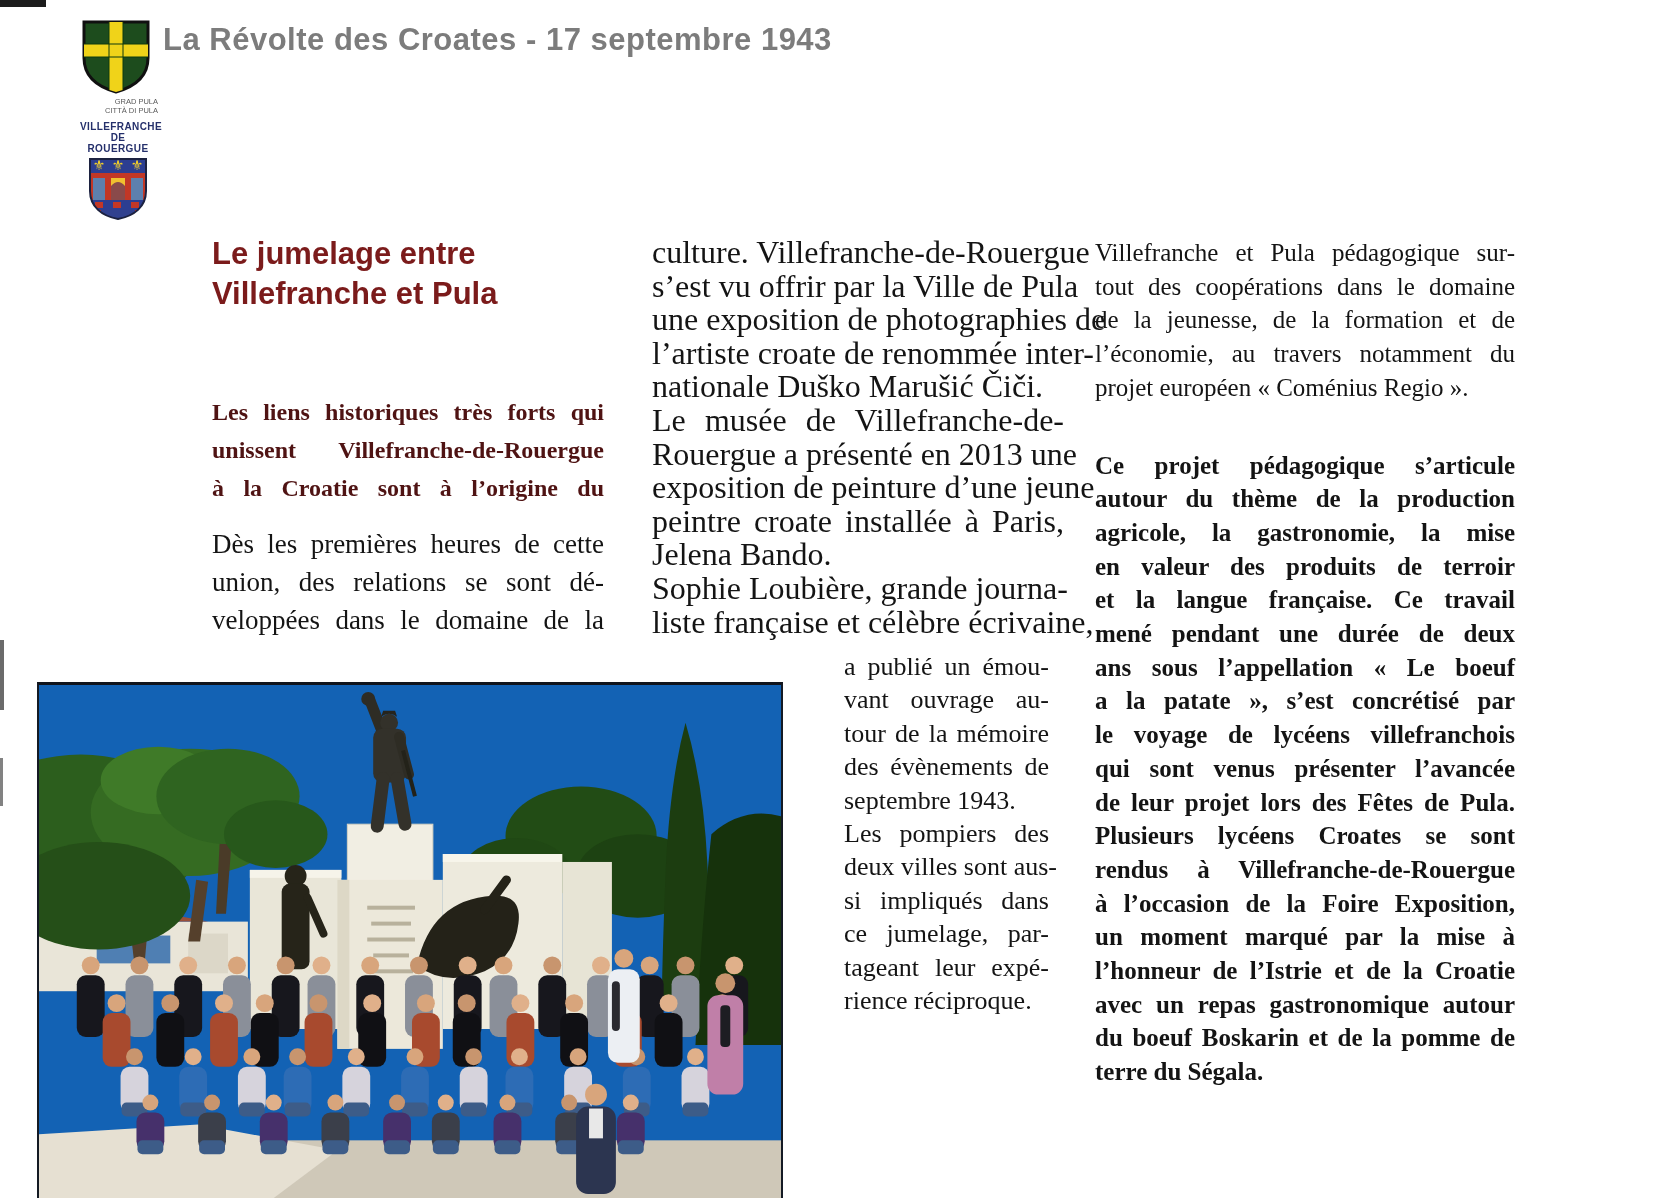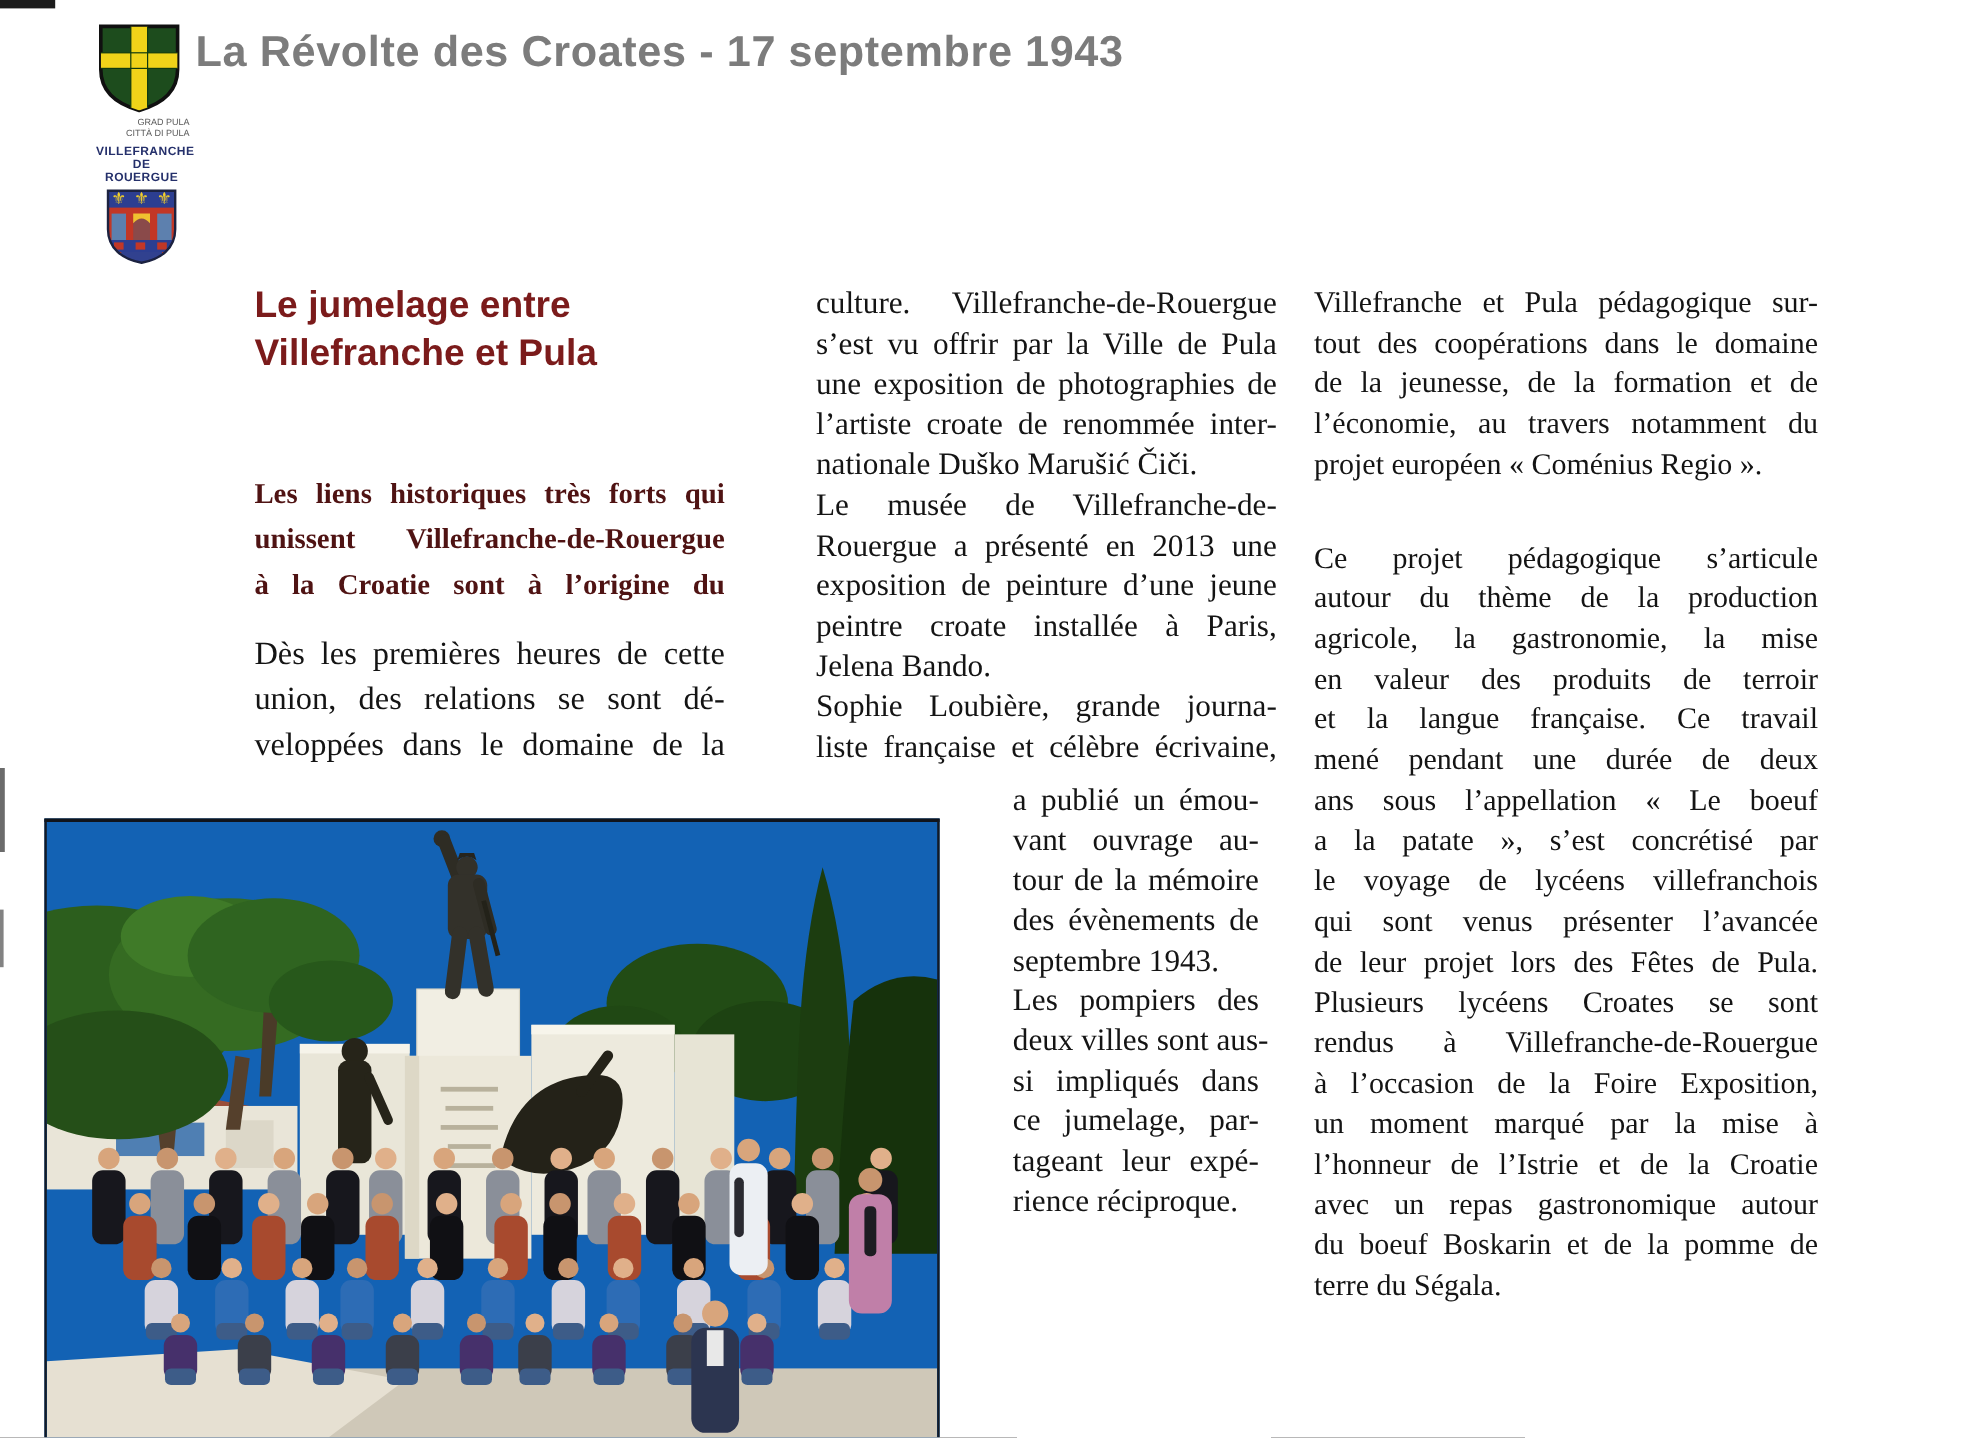--- a/index.html
+++ b/index.html
@@ -11,21 +11,21 @@
   
   .artifact{position:absolute;background:#1c1c1c;}
   .artifact.a1{left:0;top:0;width:46px;height:7px;}
   .artifact.a2{left:0;top:640px;width:4px;height:70px;opacity:.65;}
   .artifact.a3{left:0;top:758px;width:3px;height:48px;opacity:.55;}
 
   
   .hdr-title{
     position:absolute; left:163px; top:22px; margin:0;
     font-family:"Liberation Sans", sans-serif; font-weight:bold;
-    font-size:36px; color:#7c7c7c; letter-spacing:.5px;
+    font-size:31px; color:#7c7c7c; letter-spacing:.5px;
   }
   .pula-arms{position:absolute; left:80px; top:18px; width:72px; height:78px;}
   .pula-caption{
     position:absolute; left:74px; top:97px; width:84px; text-align:right;
     font-family:"Liberation Sans", sans-serif; font-size:7.5px; line-height:9px; color:#5a5a5a;
   }
   .vf-arms{position:absolute; left:80px; top:121px; width:76px; text-align:center;}
   .vf-label{
     font-family:"Liberation Sans", sans-serif; font-weight:bold;
     font-size:10px; line-height:11px; color:#25306b; letter-spacing:.4px;
@@ -40,26 +40,26 @@
   }
 
   
   .col{position:absolute;}
   .col .jline{text-align:justify; text-align-last:justify; white-space:nowrap; overflow:visible;}
   .col .jline.final{text-align-last:auto;}
   .col1{left:212px; top:393px; width:392px;}
   .col1 .para.lead{color:#4f1313; font-weight:bold; font-size:24px; line-height:38px;}
   .col1 .para.body{font-size:27px; line-height:38px; margin-top:18px;}
   .col2{left:652px; top:236px; width:412px;}
-  .col2 .para{font-size:26px; line-height:33.6px;margin-left:28px;}
+  .col2 .para{font-size:32px; line-height:33.6px;}
   .col2narrow{left:821px; top:650px; width:228px;}
   .col2narrow .para{font-size:26px; line-height:33.4px;margin-left:23px;}
   .col3{left:1095px; top:236px; width:420px;}
   .col3 .para{font-size:25px; line-height:33.7px;}
-  .col3 .para.gap{margin-top:44px;}
+  .col3 .para.gap{margin-top:44px;font-weight:bold;}
 
   
   .photo{
     position:absolute; left:37px; top:682px; width:746px; height:516px; margin:0;
     border-top:3px solid #10141c; border-left:2px solid #141a24; border-right:2px solid #141a24;
     box-sizing:border-box; overflow:hidden; background:#1362b4;
   }
   .photo svg{display:block; width:100%; height:100%;}
 </style>
 </head>

